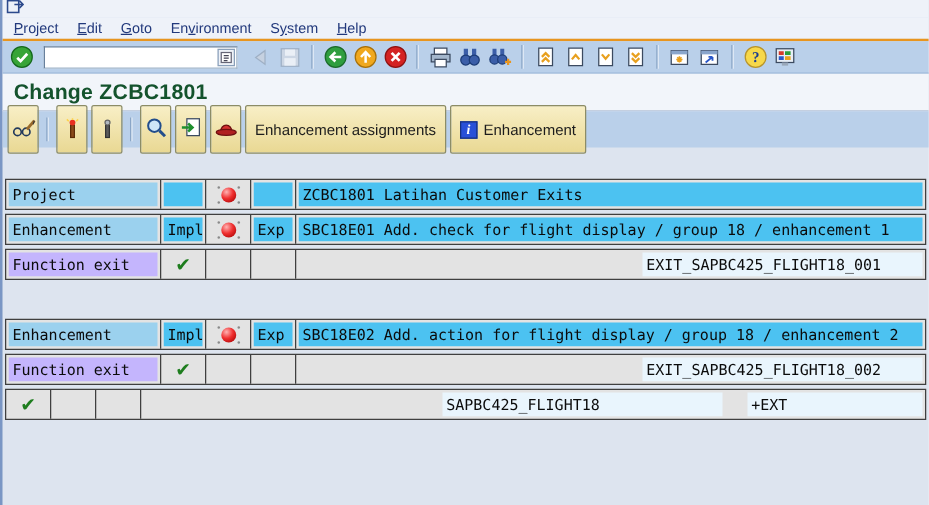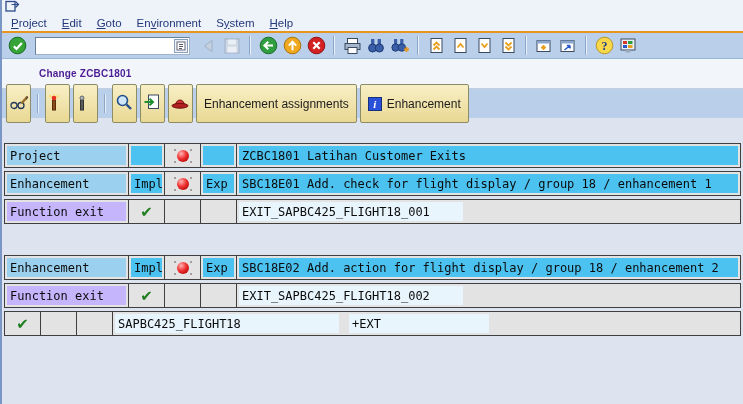--- a/index.html
+++ b/index.html
@@ -24,56 +24,56 @@
   .cmd  { width: 155px; height: 18px; background: #fff; border: 1px solid #68809c;
           border-bottom-color: #9fb4ca; border-right-color: #9fb4ca;
           display: flex; align-items: center; justify-content: flex-end; margin: 0 5px;
           font-size: 11px; }
   .cmd .dd { width: 14px; height: 14px; margin-right: 1px; background: #eef2f8;
              border: 1px solid #8aa0ba; display: flex; align-items: center; justify-content: center; }
 
   
   .titlerow { height: 30px; background: #f2f5fa; border-bottom: 1px solid #c4cfe0;
               display: flex; align-items: center; padding-left: 9px; }
-  .title { font-size: 10px; font-weight: bold; color: #4c1d95; letter-spacing: 0.2px; margin-left: 28px; }
+  .title { font-size: 17px; font-weight: bold; color: #14532d; letter-spacing: 0.2px; }
 
   
   .apptb { height: 29px; background: #bad0ea; display: flex; align-items: center;
            padding-left: 4px; gap: 3px; }
   .abtn { height: 39px; background: linear-gradient(#f8efc6, #e9d893);
           border: 1px solid #8c8c66; border-radius: 2px; color: #1c1c1c;
-          display: flex; align-items: center; justify-content: flex-start;
+          display: flex; align-items: center; justify-content: center;
           font-size: 12px; padding: 0 7px; gap: 5px; white-space: nowrap; }
   .abtn.iconic { width: 25px; padding: 0 2px; }
   .asep { width: 0; height: 19px; border-left: 1px solid #8aa6c8; border-right: 1px solid #e9f0f9; margin: 0 3px; }
   .info-ic { width: 14px; height: 14px; background: #2850d8; border: 1px solid #16307e;
              color: #fff; font-family: "Liberation Serif", serif; font-style: italic;
              font-weight: bold; font-size: 11px; display: flex; align-items: center;
              justify-content: center; }
 
   
   .content { position: relative; }
   .grp { margin-left: 2px; width: 737px; }
   .grp1 { margin-top: 25px; }
   .grp2 { margin-top: 31px; }
   .trow { display: flex; height: 25px; margin-bottom: 3px; border: 1px solid #3f3f3f;
           background: #e3e3e3; }
   .tc { height: 100%; border-right: 1px solid #3f3f3f; display: flex; align-items: center; padding: 0 2px; }
   .tc.c1 { width: 124px; }
   .tc.c2, .tc.c3, .tc.c4 { width: 36px; justify-content: center; text-align: right; }
-  .tc.c5 { flex: 1; border-right: none; }
+  .tc.c5 { flex: 1; border-right: none; justify-content: flex-end; }
   .chip { height: 19px; display: flex; align-items: center; padding: 0 3px;
           font-family: "DejaVu Sans Mono", monospace; font-size: 12px; color: #0b0b0b;
           white-space: nowrap; overflow: hidden; }
   .kw      { background: #9bd1ee; width: 100%; }
   .kwlight { background: #c4b5fd; width: 100%; }
   .cy      { background: #4cc2f1; width: 100%; }
   .field   { background: #e9f5fd; }
   .f200 { width: 224px; }
-  .f140 { width: 140px; margin-left: 10px; }
+  .f140 { width: 140px; margin-left: 20px; }
   .check { color: #1e7d1e; font-size: 15px; font-weight: bold; font-family: "DejaVu Sans", sans-serif; }
   .led { width: 12px; height: 12px; border-radius: 50%;
          background: radial-gradient(circle at 35% 30%, #ffb3b3, #f03030 45%, #a80000 92%);
          box-shadow: -8px -6px 0 -5px #8a8a8a, 8px -6px 0 -5px #8a8a8a,
                      -8px 6px 0 -5px #8a8a8a, 8px 6px 0 -5px #8a8a8a; }
 </style>
 </head>
 <body>
 
 <div class="window">

